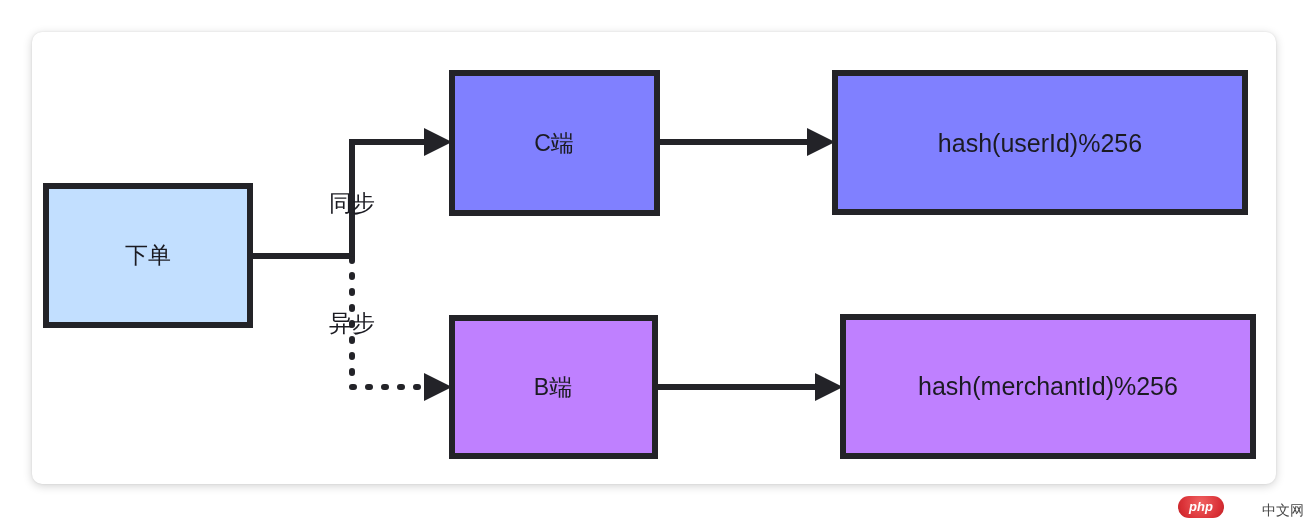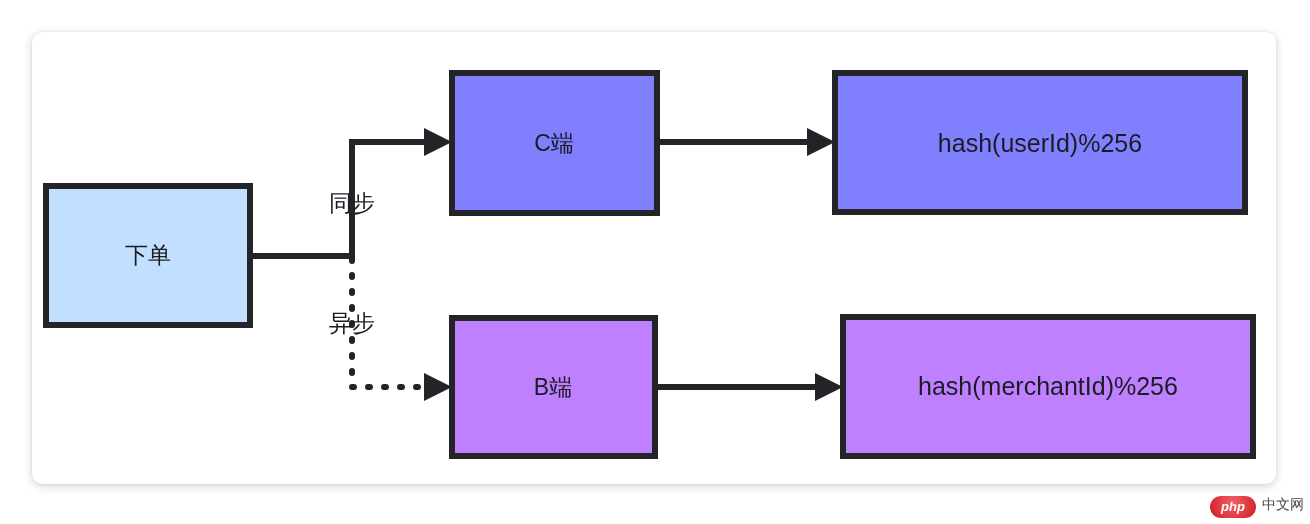--- a/index.html
+++ b/index.html
@@ -76,21 +76,21 @@
     text-anchor: middle;
     dominant-baseline: middle;
   }
 
   
   #watermark {
     position: absolute;
     right: 6px;
     bottom: 6px;
     display: flex;
-    align-items: flex-start;
+    align-items: flex-end;
     gap: 6px;
     opacity: 0.95;
   }
   #wm-badge {
     display: inline-block;
     width: 46px;
     height: 22px;
     border-radius: 11px;
     background: radial-gradient(circle at 50% 30%, #f05a5a 0%, #d8252b 70%, #b8161c 100%);
     color: #ffffff;
@@ -100,20 +100,21 @@
     font-style: italic;
     line-height: 22px;
     text-align: center;
     letter-spacing: 0px;
   }
   #wm-text {
     color: #3b3b3b;
     font-family: "Liberation Sans", "DejaVu Sans", sans-serif;
     font-size: 14px;
     line-height: 16px;
+    margin-left: 32px;
   }
 </style>
 </head>
 <body>
 
 <div id="stage">
 
   <div id="card"></div>
 
   <svg id="diagram" viewBox="0 0 1310 524" xmlns="http://www.w3.org/2000/svg">

